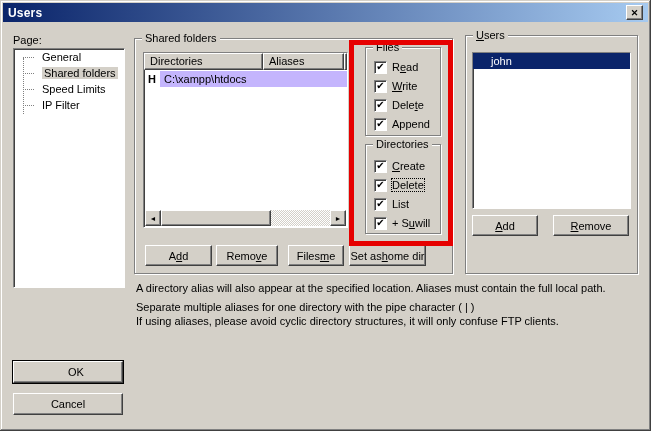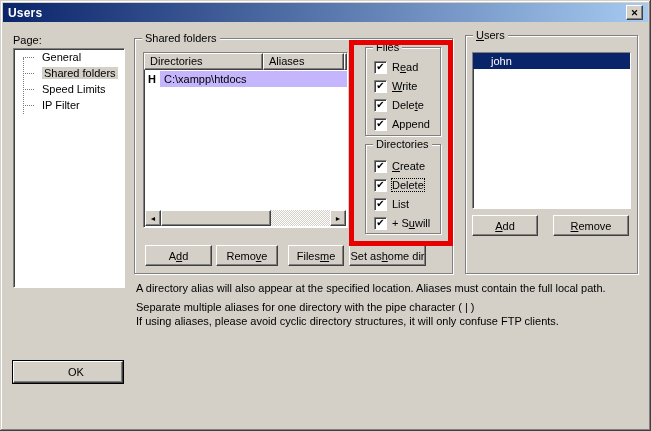--- a/index.html
+++ b/index.html
@@ -239,14 +239,15 @@
   <div class="btn raised" style="left:553px; top:215px; width:76px; height:21px;">
     <span></span>
       <u>R</u>
       <span>emove</span>
   </div>
 
   <div class="notes" style="top:279px;">A directory alias will also appear at the specified location. Aliases must contain the full local path. Separate multiple aliases for one directory with the pipe character ( | )</div>
   <div class="notes" style="top:312px;">If using aliases, please avoid cyclic directory structures, it will only confuse FTP clients.</div>
 
   <div class="btn raised btn-default" style="left:13px; top:361px; width:110px; height:22px;">OK</div>
+  <div class="btn raised" style="left:13px; top:393px; width:110px; height:22px;">Cancel</div>
 
 </div>
 
 </body></html>

